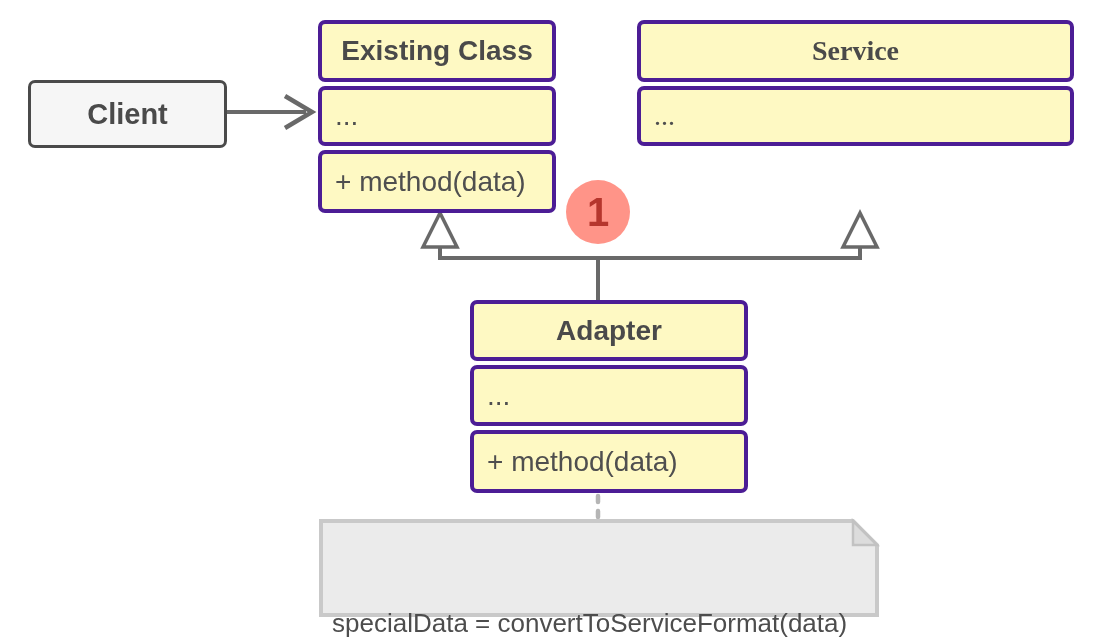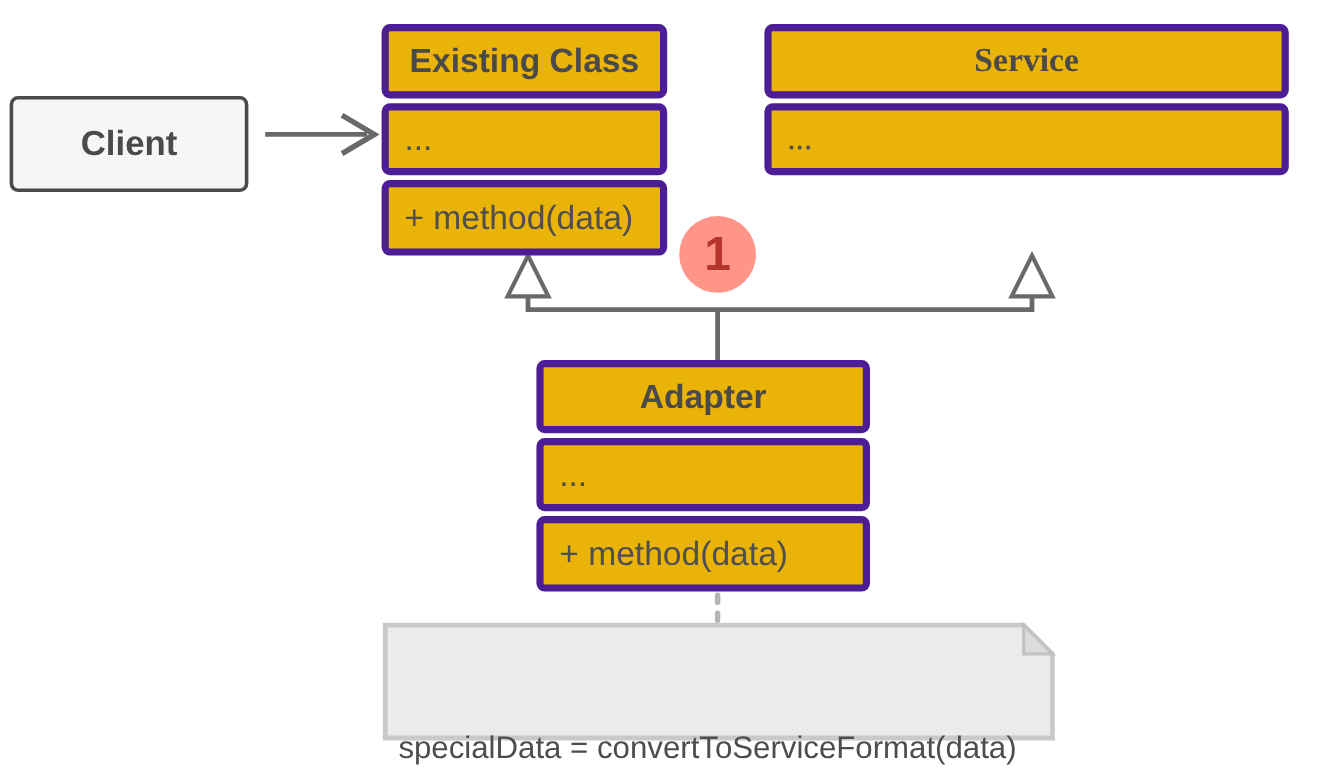--- a/index.html
+++ b/index.html
@@ -20,22 +20,22 @@
   .uml-box {
     position: absolute;
     box-sizing: border-box;
     background: #f6f6f6;
     border: 3px solid #4a4a4a;
     border-radius: 7px;
     color: #4a4a4a;
   }
   .class-section {
     box-sizing: border-box;
-    background: #eab308;
-    border: 6px solid #4c1d95;
+    background: #fef9c3;
+    border: 4px solid #4c1d95;
     border-radius: 7px;
     display: flex;
     align-items: center;
     margin-bottom: 4px;
     color: #4a4a4a;
   }
   .class-stack { position: absolute; }
   .section-title {
     justify-content: center;
     font-weight: bold;
@@ -99,36 +99,36 @@
     </g>
 
     <line x1="598" y1="496" x2="598" y2="517" stroke="#b5b5b5" stroke-width="4.5" stroke-dasharray="6 9" stroke-linecap="round"></line>
 
     <g>
       <polygon points="321,521 853,521 877,545 877,615 321,615" fill="#ebebeb" stroke="#c9c9c9" stroke-width="4"></polygon>
       <polygon points="853,521 877,545 853,545" fill="#dcdcdc" stroke="#c2c2c2" stroke-width="2.5"></polygon>
     </g>
   </svg>
 
-  <div class="uml-box client-box" style="left:8px; top:80px; width:199px; height:80px;">
+  <div class="uml-box client-box" style="left:28px; top:80px; width:199px; height:68px;">
     <span>Client</span>
   </div>
 
   <div class="class-stack" style="left:318px; top:20px; width:238px;">
     <div class="class-section section-title" style="width:238px; height:62px;">Existing Class</div>
     <div class="class-section section-row" style="width:238px; height:60px;">...</div>
     <div class="class-section section-row" style="width:238px; height:63px;">+ method(data)</div>
   </div>
 
   <div class="class-stack" style="left:637px; top:20px; width:437px;font-family:Liberation Serif, serif;">
     <div class="class-section section-title" style="width:437px; height:62px;">Service</div>
     <div class="class-section section-row" style="width:437px; height:60px;">...</div>
   </div>
 
-  <div class="class-stack" style="left:447px; top:300px; width:278px;text-align:right;">
+  <div class="class-stack" style="left:470px; top:300px; width:278px;text-align:right;">
     <div class="class-section section-title" style="width:278px; height:61px;">Adapter</div>
     <div class="class-section section-row" style="width:278px; height:61px;">...</div>
     <div class="class-section section-row" style="width:278px; height:63px;">+ method(data)</div>
   </div>
 
   <div class="badge">
     <span>1</span>
   </div>
 
   <div class="note-text">

